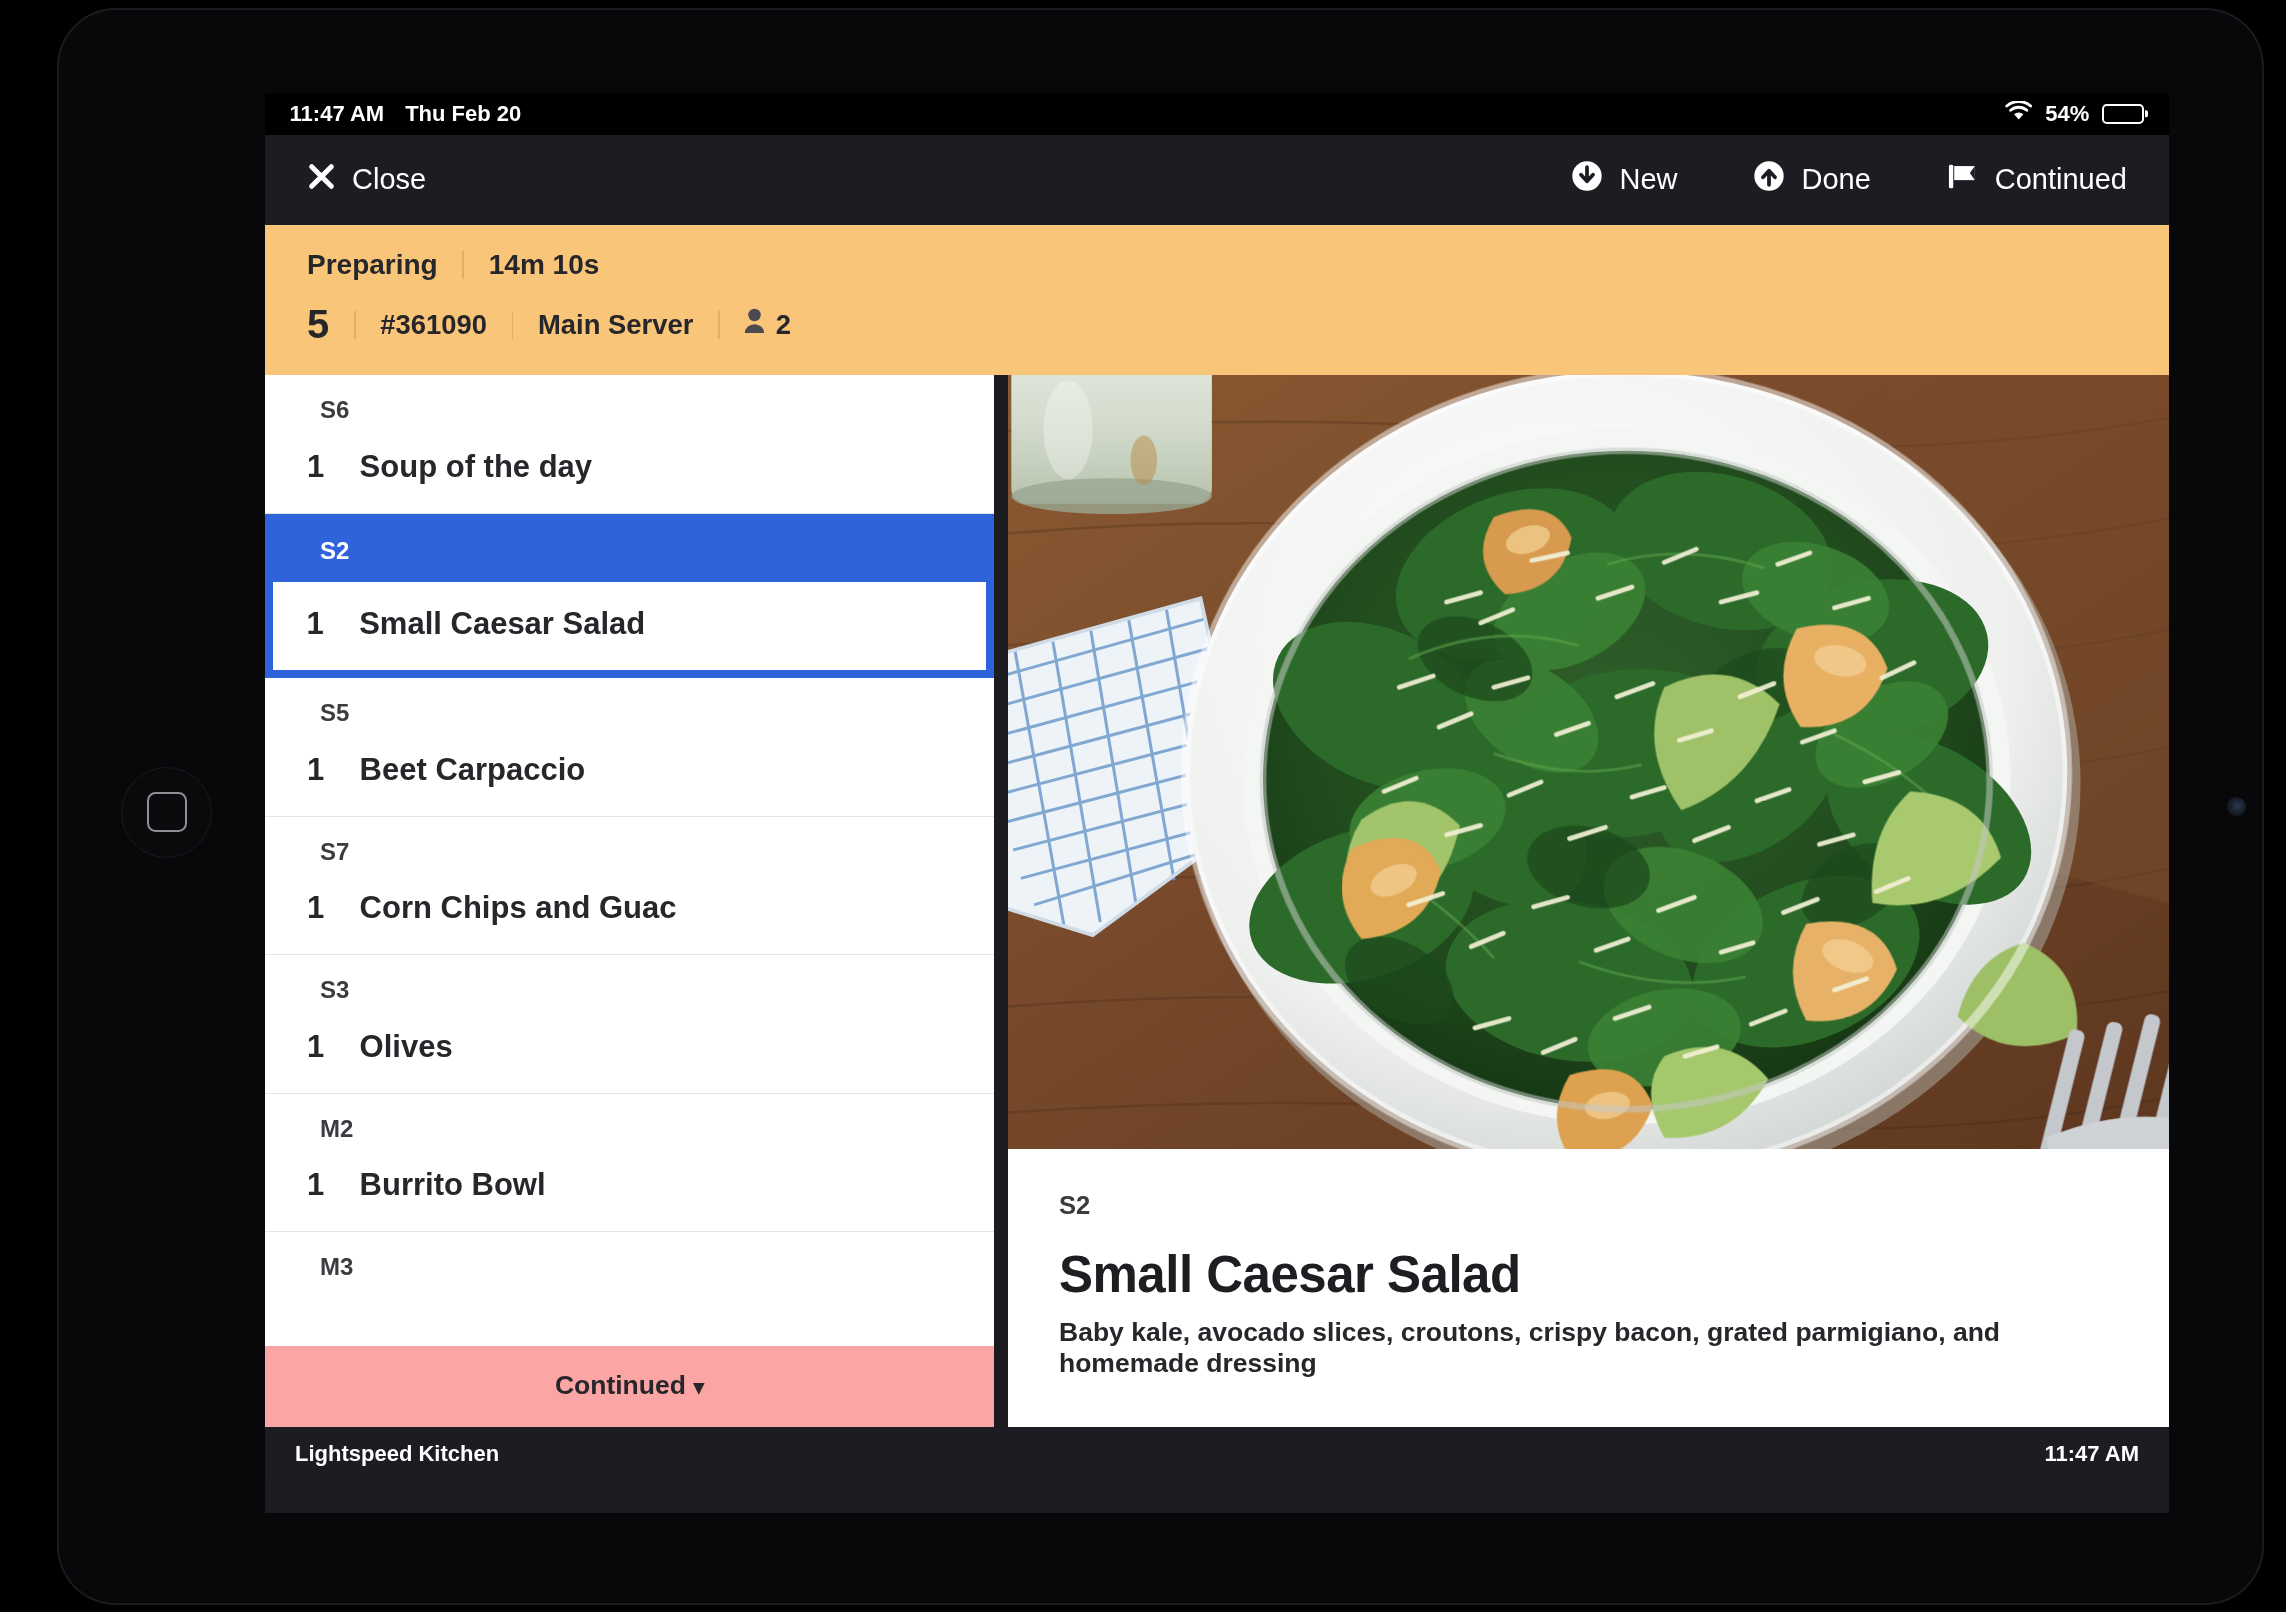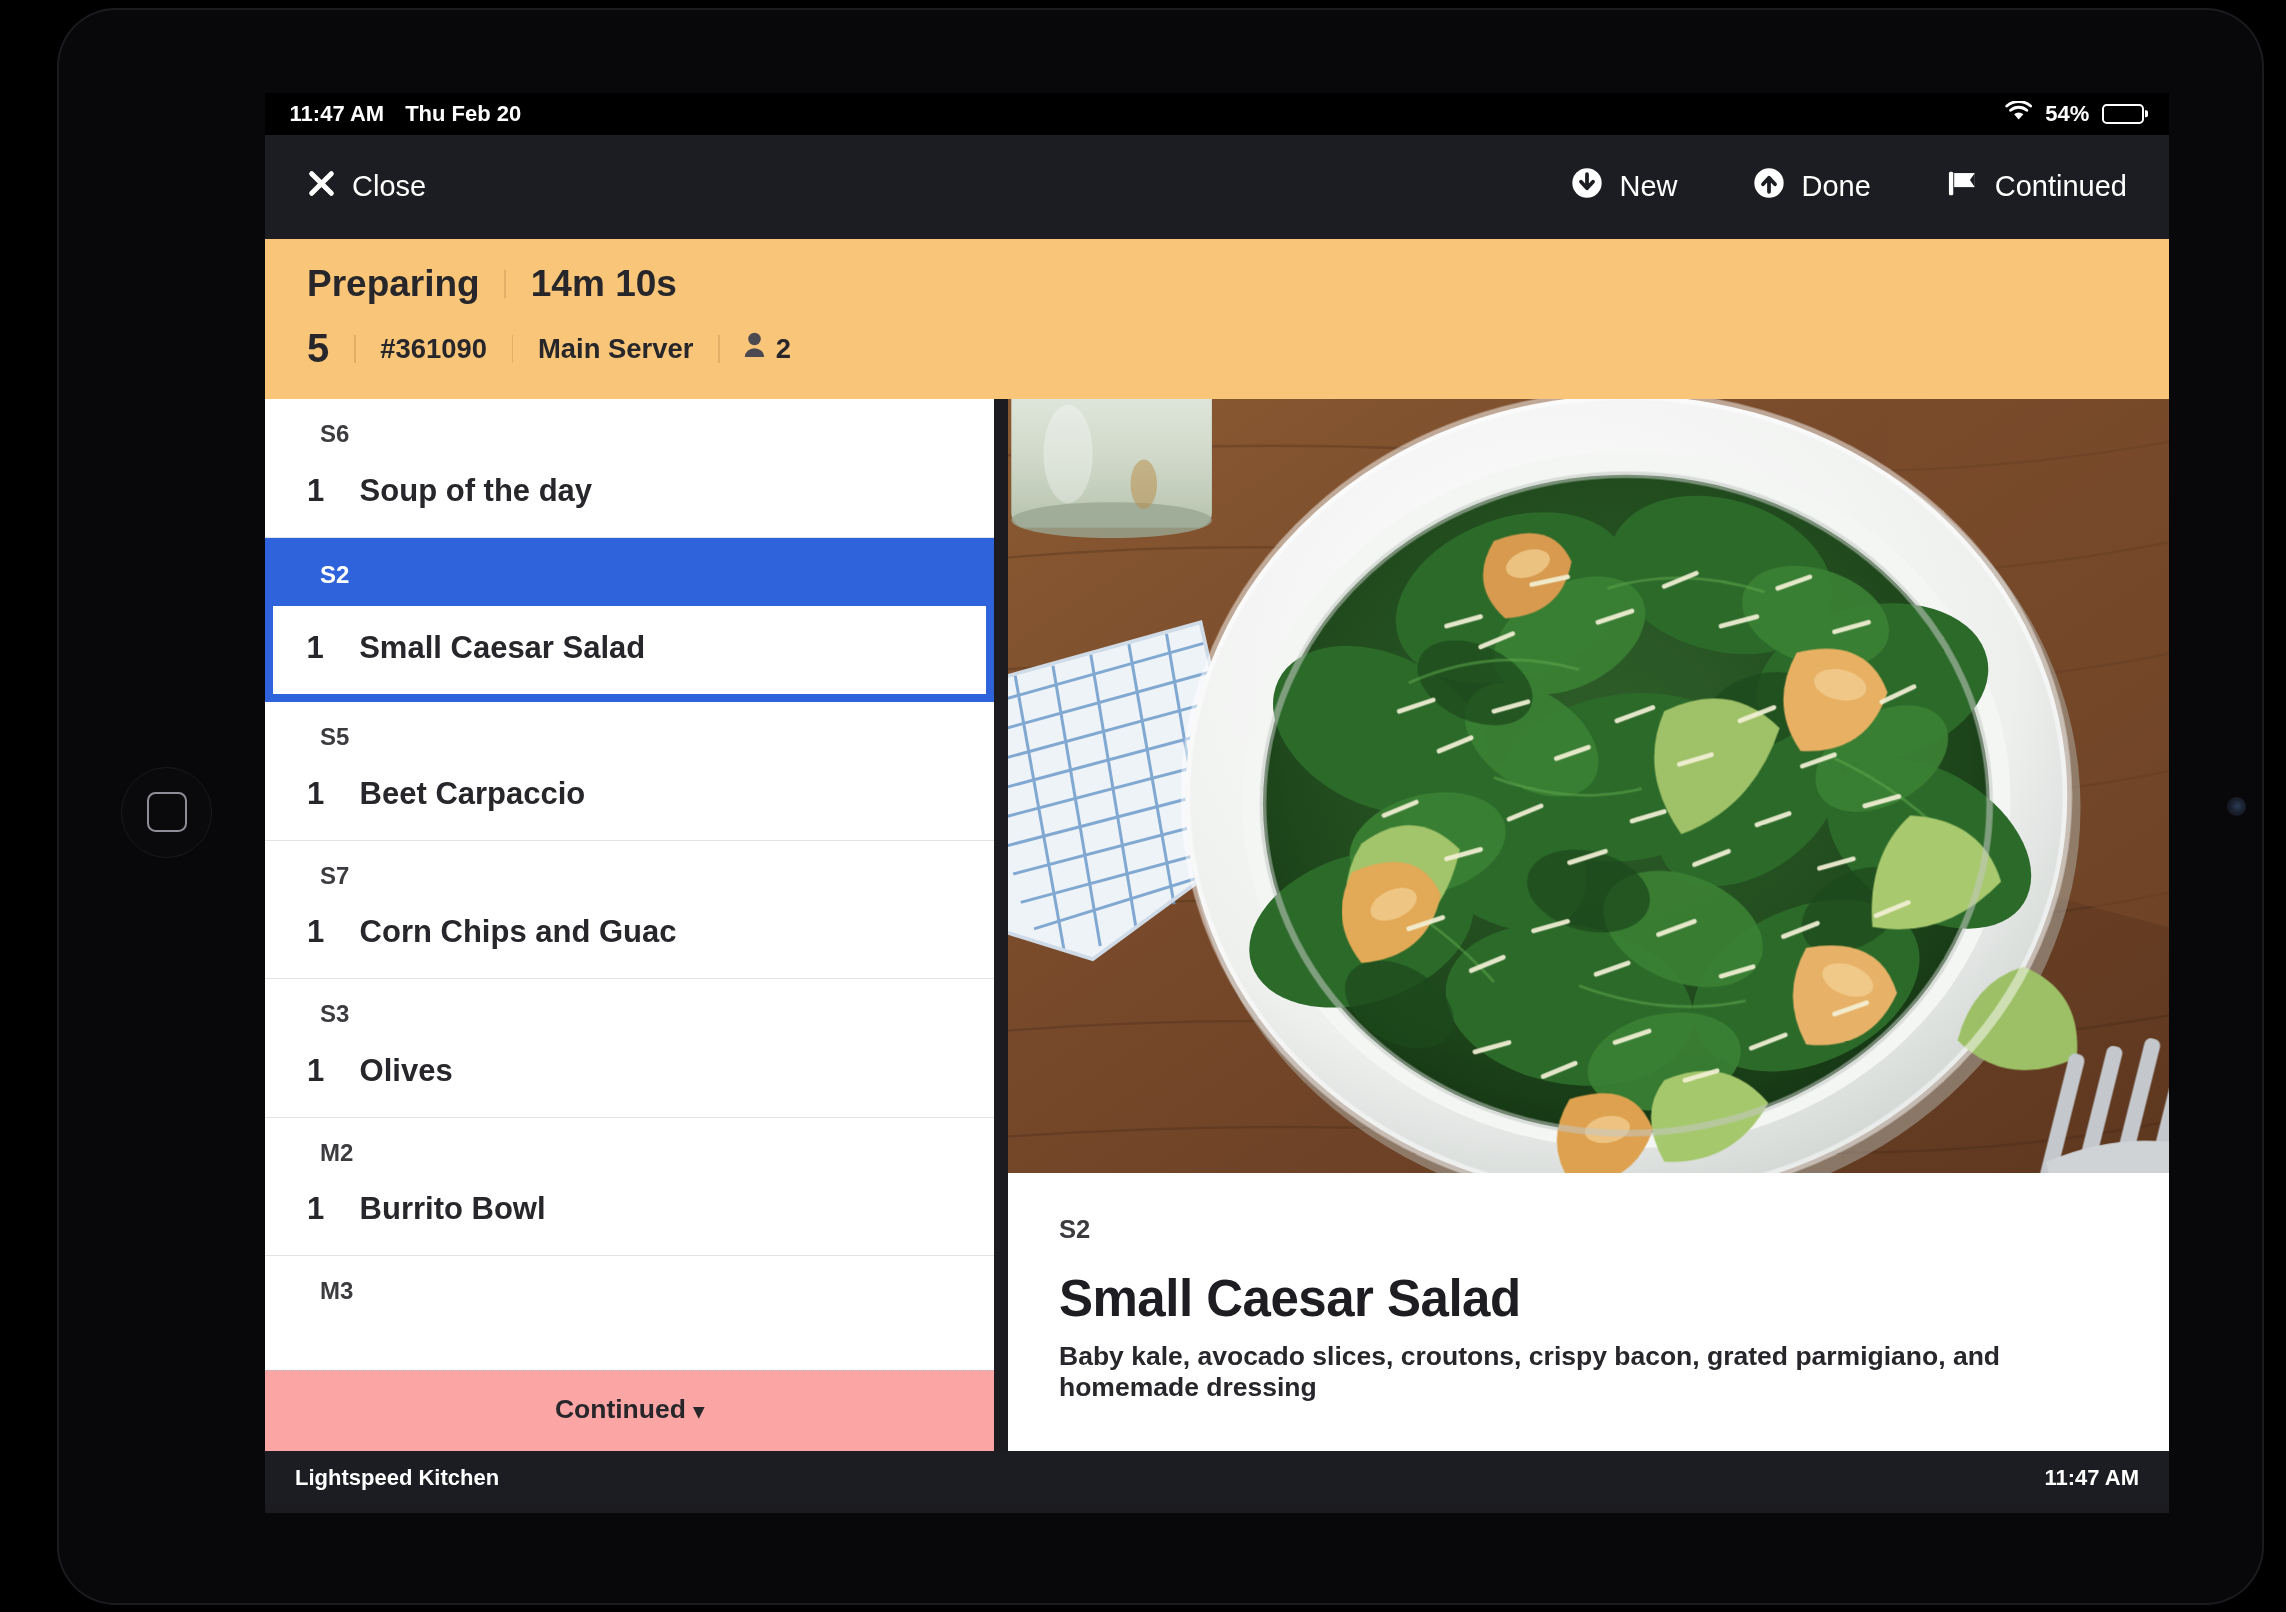--- a/index.html
+++ b/index.html
@@ -95,21 +95,21 @@
     right: -5.7px; top: 50%;
     transform: translateY(-50%);
     width: 3.3px; height: 7.6px;
     background: #ffffff;
     border-radius: 0 1.9px 1.9px 0;
   }
   .battery-fill { height: 100%; width: 54%; background: #ffffff; border-radius: 1.9px; }
 
   
   #app-nav {
-    height: 104px;
+    height: 90px;
     background: #1c1d22;
     display: flex;
     align-items: center;
     padding: 0 42px;
     color: #ffffff;
   }
   .nav-btn {
     display: flex;
     align-items: center;
     gap: 16px;
@@ -124,21 +124,21 @@
 
   
   #order-header {
     background: #f9c578;
     padding: 24.6px 42px 28px 42px;
     color: #26262b;
   }
   #order-header-row1 {
     display: flex;
     align-items: center;
-    font-size: 37px;
+    font-size: 28px;
     font-weight: bold;
     gap: 0;
     margin-bottom: 21px;
   }
   #order-header-row2 {
     display: flex;
     align-items: center;
     font-size: 27.4px;
     font-weight: 600;
   }

